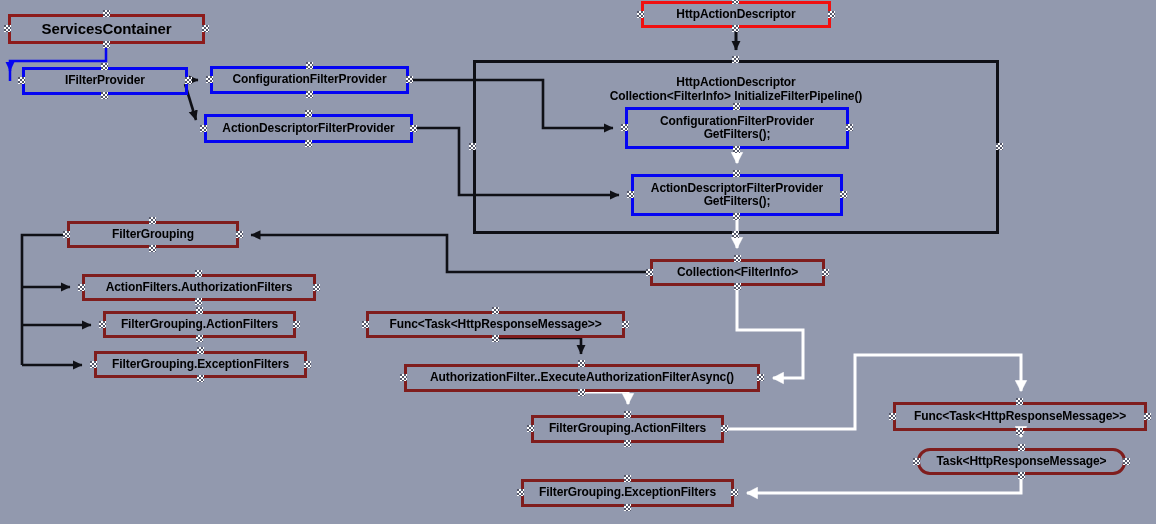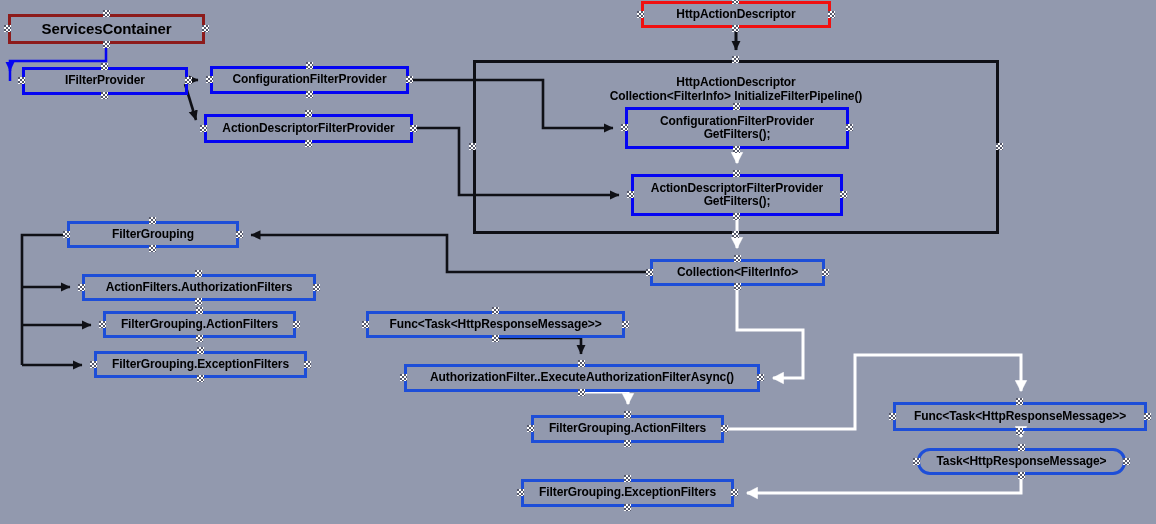--- a/index.html
+++ b/index.html
@@ -31,21 +31,21 @@
     align-items: center;
     justify-content: center;
     text-align: center;
     background: transparent;
     color: #000000;
     font-weight: bold;
     line-height: 1.12;
     white-space: pre-line;
     letter-spacing: -0.1px;
   }
-  .node.black  { border: 3px solid #1d4ed8; }
+  .node.black  { border: 3px solid #7f1d1d; }
   .node.blue   { border: 3px solid #0505f2; }
   .node.red    { border: 3px solid #8d1b1b; }
   .node.redbright { border: 3px solid #f01010; }
   .node.container {
     border: 3px solid #0f1016;
     display: block;
     text-align: center;
   }
   .container-title {
     position: absolute;

